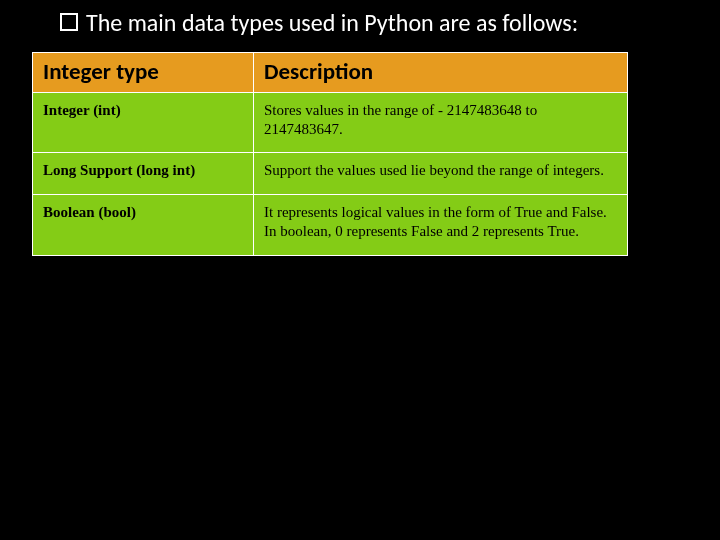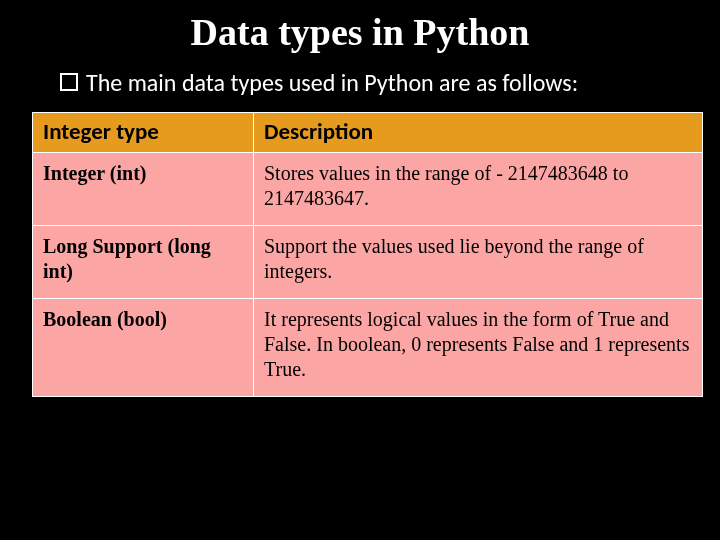--- a/index.html
+++ b/index.html
@@ -46,56 +46,55 @@
     top: 0px;
   }
   .integer-label {
     font-weight: bold;
   }
   .bold-chunk {
     font-weight: bold;
   }
   table.types {
     border-collapse: collapse;
-    width: 671px;
+    width: 596px;
     margin-top: 14px;
   }
   table.types th, table.types td {
     border: 1px solid #fff;
     text-align: left;
     vertical-align: top;
   }
   table.types th {
     background: #e69b1f;
     color: #000;
     font-family: Calibri, Arial, sans-serif;
     font-size: 23px;
     font-weight: bold;
     padding: 4px 10px 6px 10px;
   }
   table.types th.col-desc {
   }
   table.types td {
-    background: #fca5a5;
+    background: #84cc16;
     color: #000;
     font-family: Georgia, "Times New Roman", serif;
-    font-size: 20px;
+    font-size: 15px;
     padding: 8px 10px 14px 10px;
   }
   table.types td.col-type {
     font-weight: bold;
     width: 200px;
   }
 </style>
 </head>
 <body>
 
 <div class="slide">
 
-  <div class="title">Data types in Python</div>
 
   <div class="body">
     <div class="bullet-line">
       <span class="bullet-box"></span><span>The main  data types used in Python are as follows:</span>
     </div>
 
     <table class="types">
       <tbody>
           <tr>
         <th class="col-type">Integer type</th>
@@ -104,19 +103,19 @@
       <tr>
         <td class="col-type">Integer (int)</td>
         <td>Stores values in the range of - 2147483648 to 2147483647.</td>
       </tr>
       <tr>
         <td class="col-type">Long Support (long int)</td>
         <td>Support the values used lie beyond the range of integers.</td>
       </tr>
       <tr>
         <td class="col-type">Boolean (bool)</td>
-        <td>It represents logical values in the form of True and False. In boolean, 0 represents False and 1 represents True.</td>
+        <td>It represents logical values in the form of True and False. In boolean, 0 represents False and 2 represents True.</td>
       </tr>
     </tbody>
       </table>
   </div>
 
 </div>
 
 </body></html>

